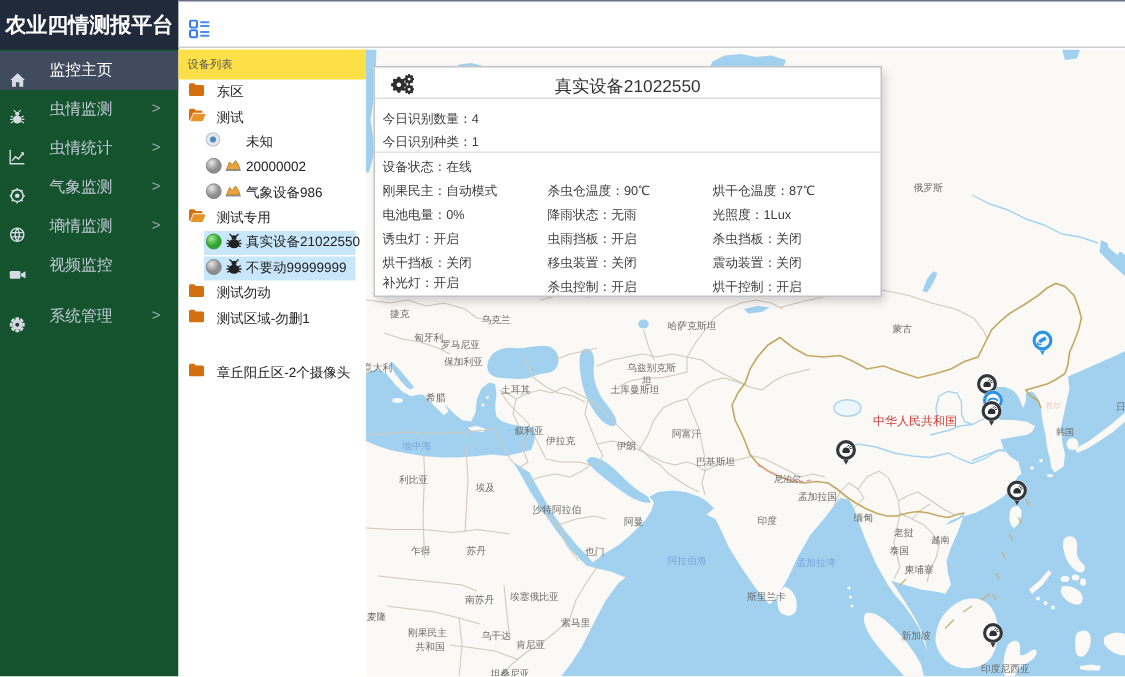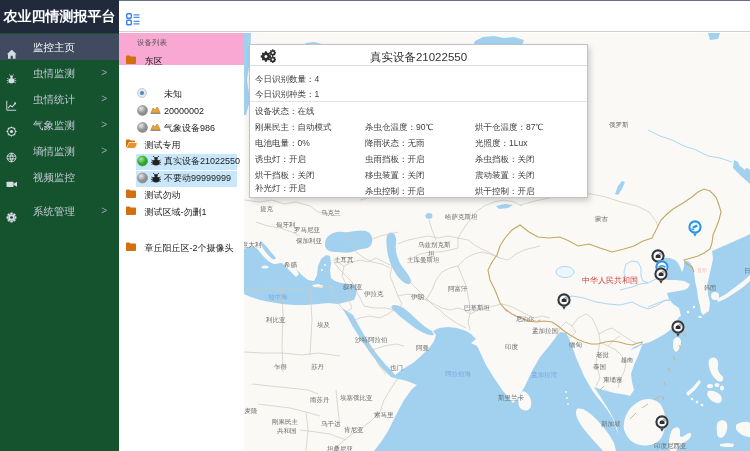--- a/index.html
+++ b/index.html
@@ -11,21 +11,21 @@
 .mi { position:absolute; left:0; width:119px; height:26px; color:#c3cad6; font-size:10.5px; line-height:26px; }
 .mi.active { background:#414b5f; color:#fff; }
 .mi .txt { position:absolute; left:33px; top:0; }
 .mi .ic { position:absolute; left:6px; top:8px; width:12px; height:11px; }
 .mi .arr { position:absolute; right:12px; top:0; font-size:10px; color:#9aa3b2; font-family:"Liberation Sans",sans-serif; }
 
 #topbar { position:absolute; left:119px; top:0; width:631px; height:32px; background:#fff; border-bottom:1px solid #cfcfcf; }
 #topbar .edge { position:absolute; top:0; left:0; width:631px; height:1px; background:#667086; }
 
 #panel { position:absolute; left:119px; top:33px; width:125px; height:418px; background:#fff; }
-#panel-h { position:absolute; left:0; top:0; width:125px; height:32px; background:#f9a8d4; color:#555; font-size:7.5px; line-height:20px; padding-left:18px; }
+#panel-h { position:absolute; left:0; top:0; width:125px; height:20px; background:#fde047; color:#555; font-size:7.5px; line-height:20px; padding-left:6px; }
 .trow { position:absolute; left:0; width:125px; height:17px; font-size:9px; color:#222; line-height:17px; white-space:nowrap; }
 .trow .sel { position:absolute; left:17px; top:0.5px; width:101px; height:16px; background:#c9e7fa; }
 .trow .lbl { position:absolute; top:0; }
 .trow .tico { position:absolute; top:2px; }
 
 #popup { position:absolute; left:249px; top:44px; width:339px; height:154px; background:#fff; border:1px solid #c3c3c3; box-shadow:2px 3px 6px rgba(0,0,0,0.18); color:#3c3c3c; }
 #popup .ttl { position:absolute; left:0; top:0; width:100%; height:21px; border-bottom:1px solid #dedede; }
 #popup .ttl .t { position:absolute; left:0; width:100%; text-align:center; top:5px; font-size:11.5px; color:#333; }
 .prow { position:absolute; left:5px; white-space:nowrap; font-size:8.5px; line-height:10px; }
 </style>
@@ -399,20 +399,27 @@
   </div>
 
   <div id="panel">
     <div id="panel-h">设备列表</div>
     <div class="trow" style="top:19.9px;">
         <svg class="tico" style="left:7px;" width="10" height="9" viewBox="0 0 10 9">
           <path fill="#d2700f" d="M0,1.5 Q0,0.5 1,0.5 L3.5,0.5 L4.5,1.6 L9,1.6 Q10,1.6 10,2.6 L10,8 Q10,9 9,9 L1,9 Q0,9 0,8 Z"></path>
         </svg>
         <span class="lbl" style="left:25.5px;">东区</span>
       </div>
+    <div class="trow" style="top:36.65px;">
+        <svg class="tico" style="left:7px;" width="11" height="9" viewBox="0 0 11 9">
+          <path fill="#d2700f" d="M0,1.5 Q0,0.5 1,0.5 L3.5,0.5 L4.5,1.6 L8,1.6 Q9,1.6 9,2.6 L9,3.2 L2.8,3.2 L0.6,8.4 Q0,8.2 0,7.6 Z"></path>
+          <path fill="#e8932a" d="M3,3.9 L10.2,3.9 Q11.2,3.9 10.8,4.9 L9.4,8.3 Q9.1,9 8.3,9 L1,9 Z"></path>
+        </svg>
+        <span class="lbl" style="left:25.5px;">测试</span>
+      </div>
     <div class="trow" style="top:53.4px;">
         <svg class="tico" style="left:18px;" width="10" height="10" viewBox="0 0 10 10">
           <circle cx="5" cy="5" r="4.5" fill="#e4e9ee" stroke="#b9c4cd" stroke-width="0.8"></circle>
           <circle cx="5" cy="5" r="2" fill="#4a87c8"></circle>
         </svg>
         <span class="lbl" style="left:45px;">未知</span>
       </div>
     <div class="trow" style="top:70.15px;">
         <svg class="tico" style="left:18px;" width="25" height="11" viewBox="0 0 25 11">
           <defs>

